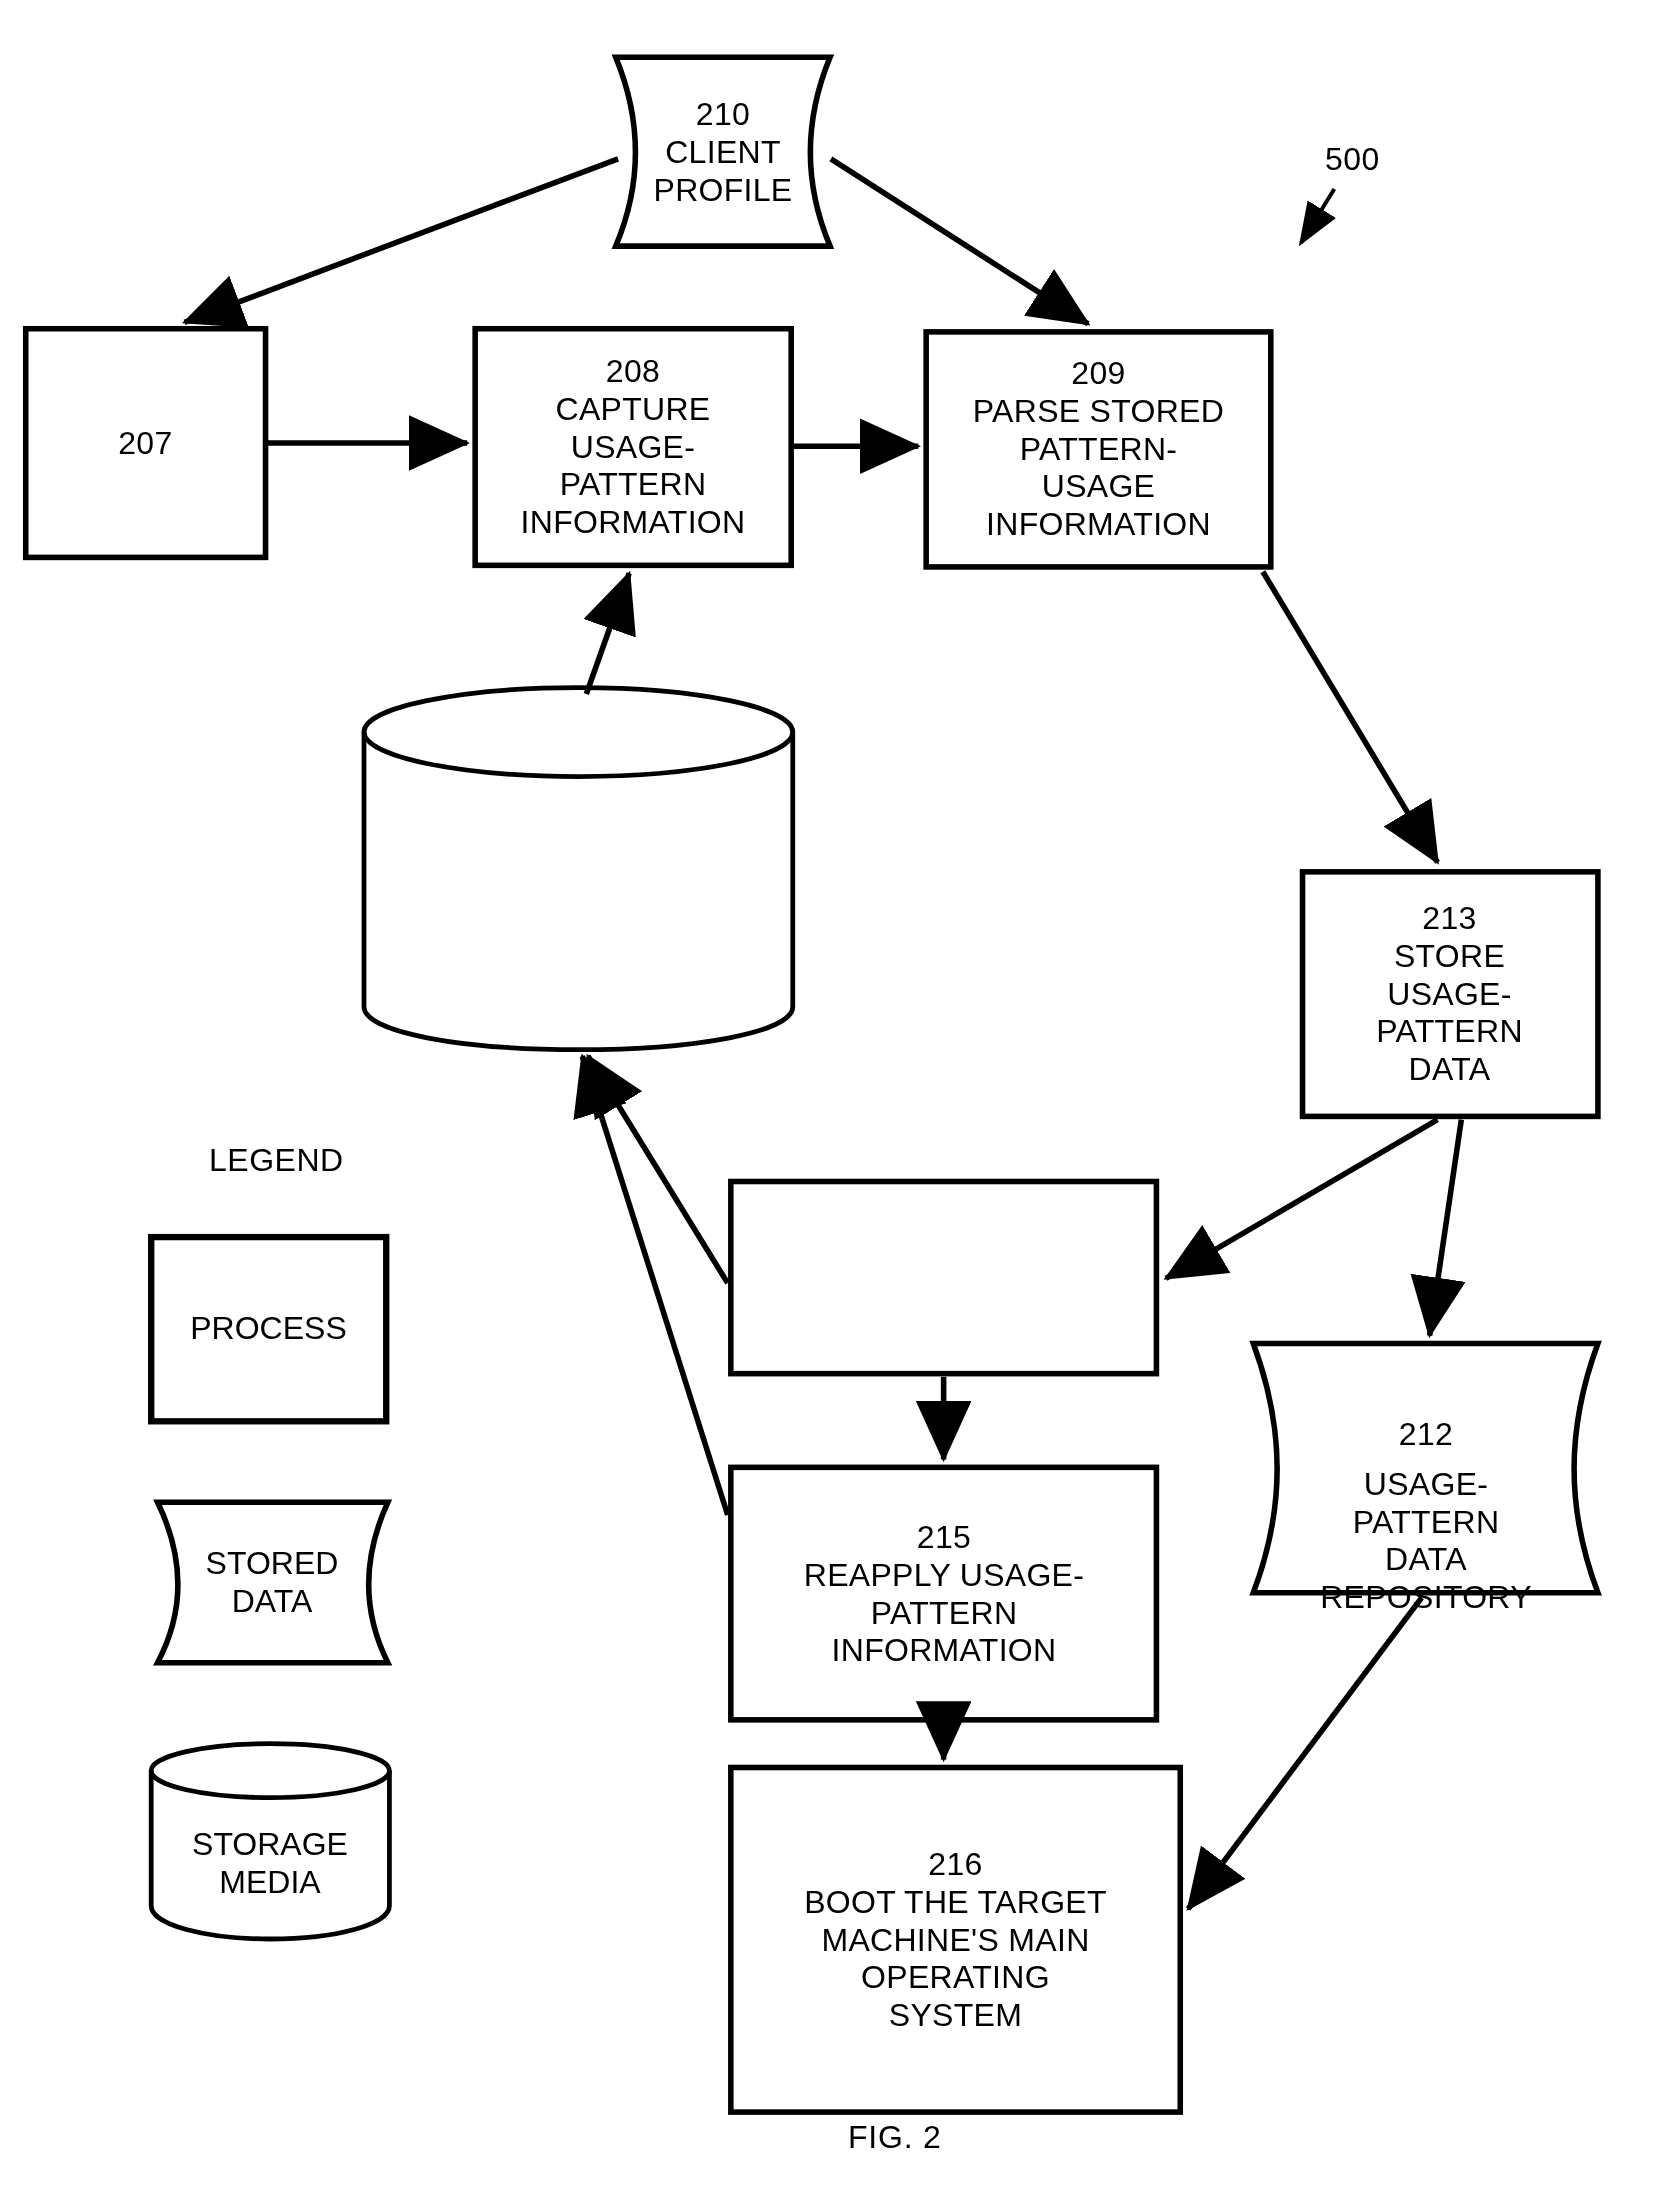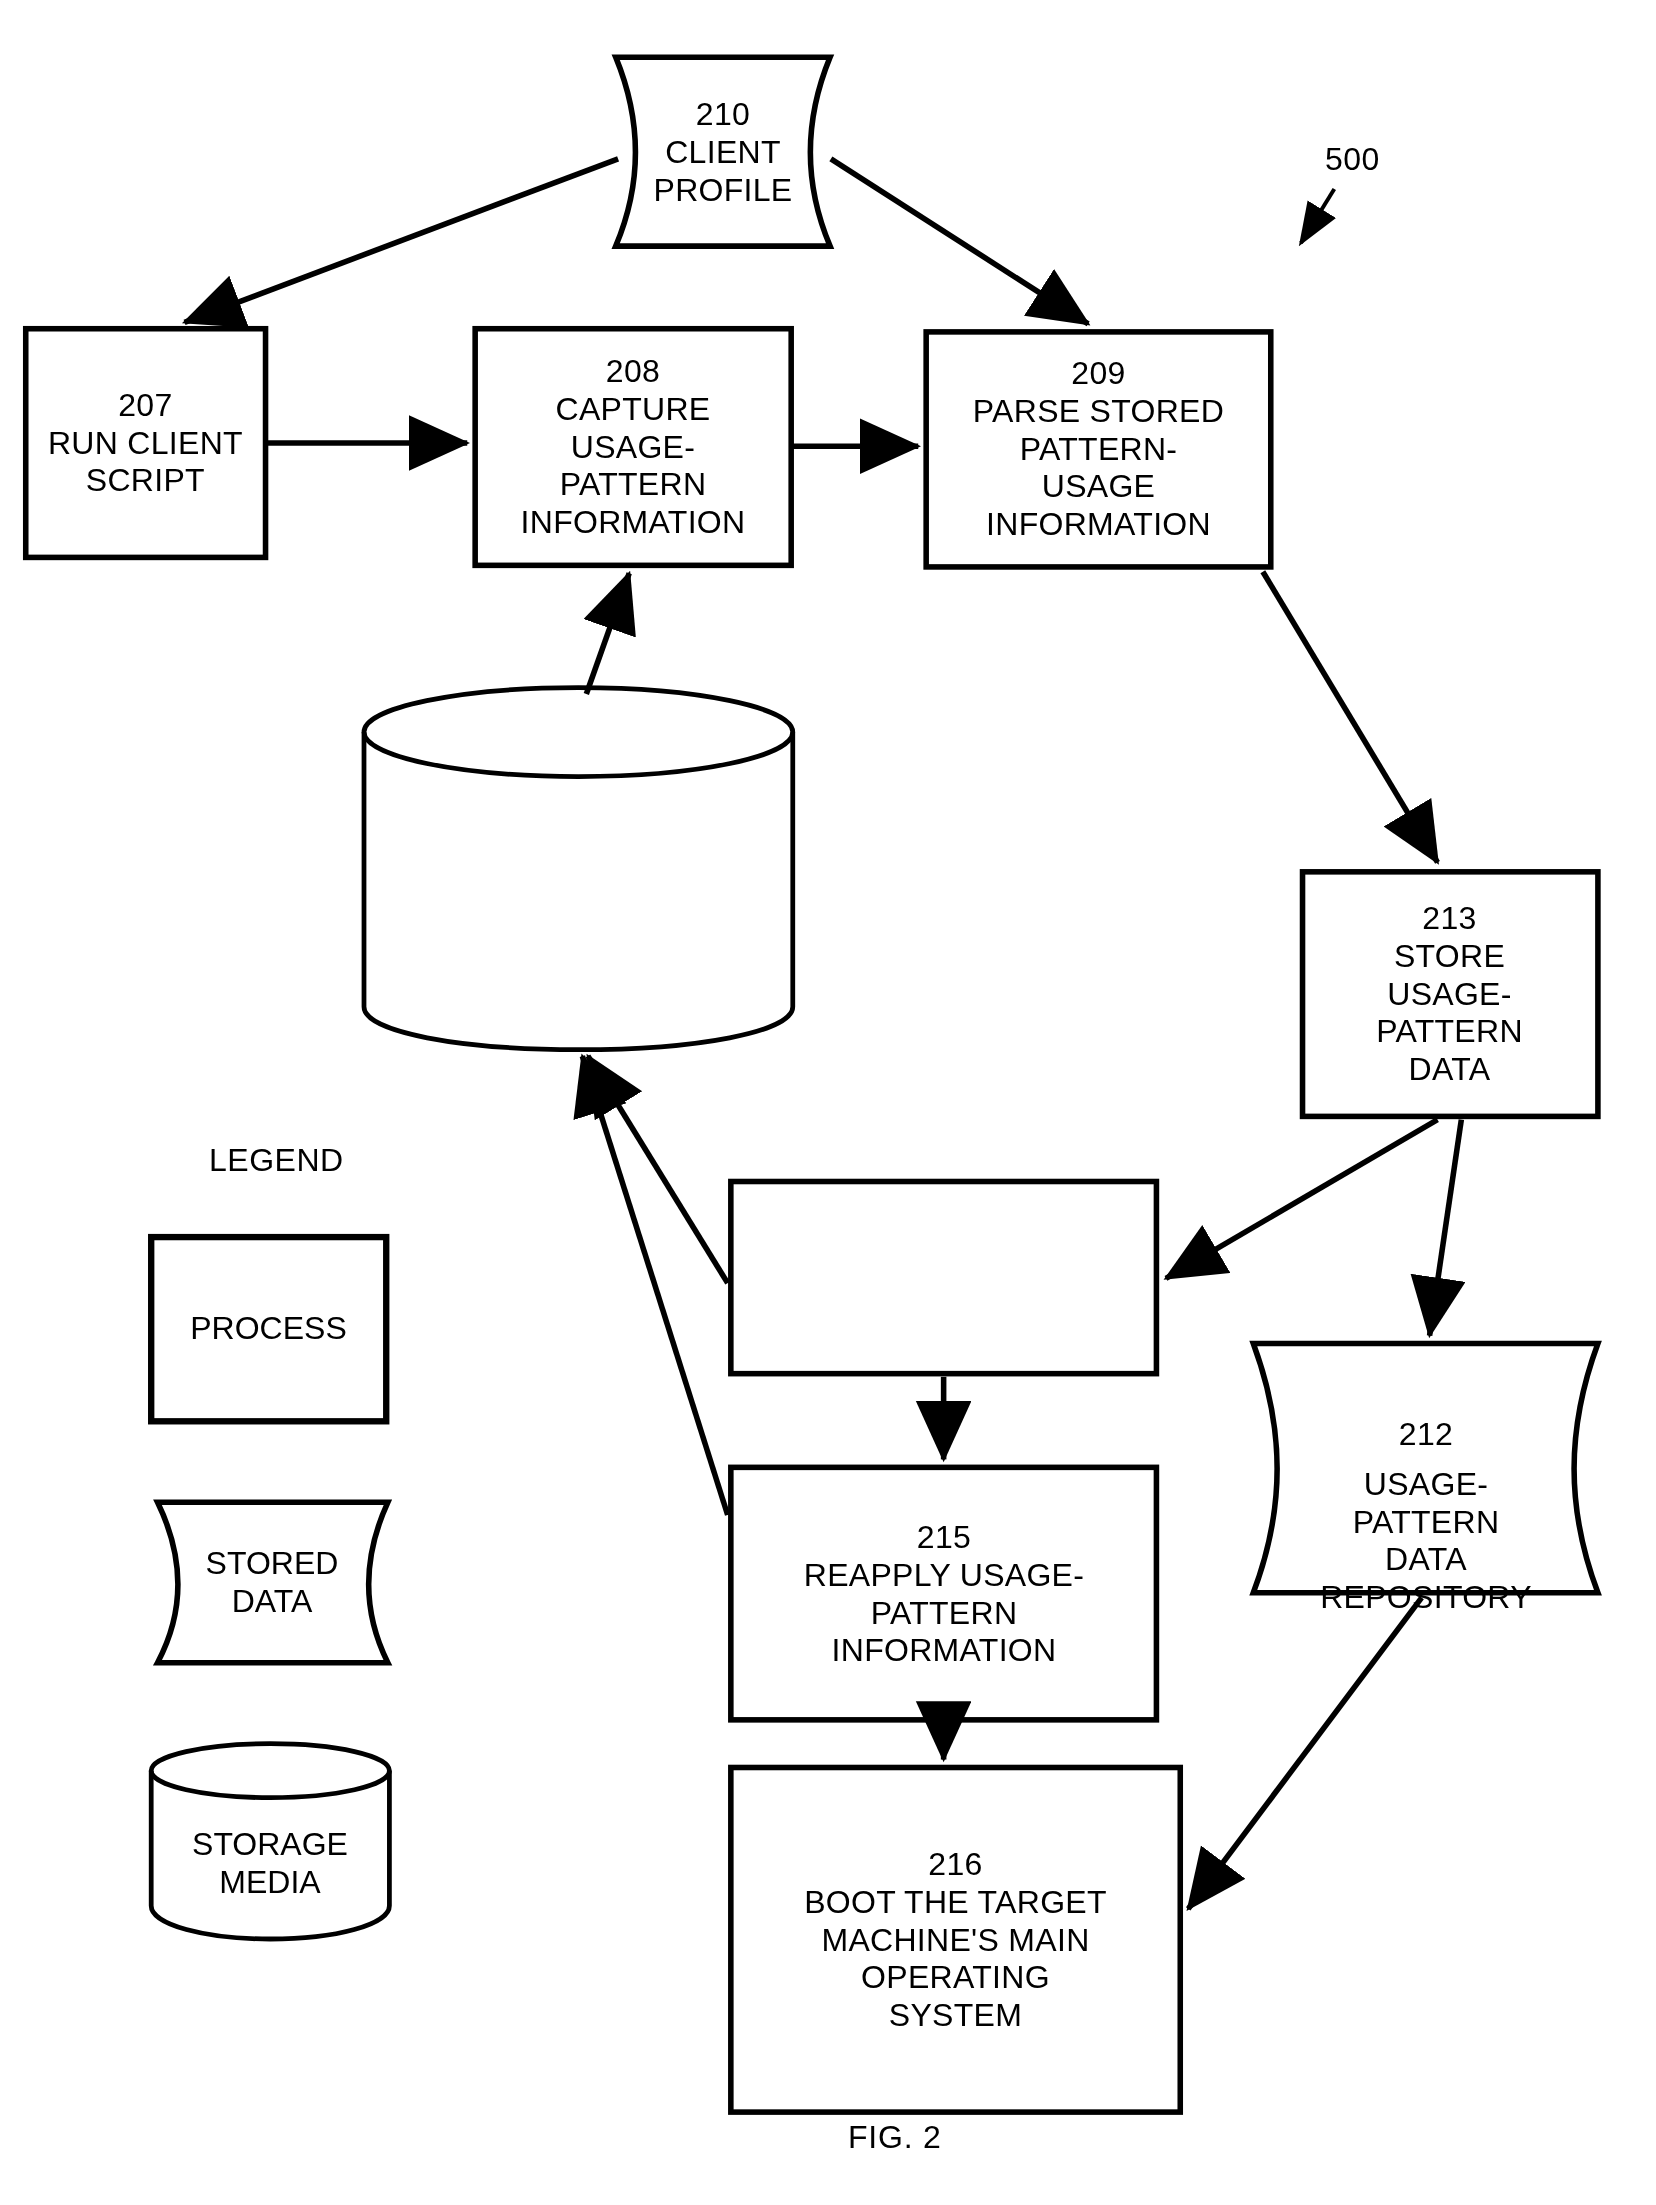--- a/index.html
+++ b/index.html
@@ -155,22 +155,20 @@
   </svg>
 
   <div class="node-text" style="left:619px; top:64px; width:208px; height:178px;">
     <span class="ref-num">210</span>
     <span class="node-label">CLIENT
 PROFILE</span>
   </div>
 
   <div class="node-text" style="left:25.4px; top:329px; width:240px; height:229px;">
     <span class="ref-num">207</span>
-    <span class="node-label">RUN CLIENT
-SCRIPT</span>
   </div>
 
   <div class="node-text" style="left:475px; top:329px; width:316px; height:237px;">
     <span class="ref-num">208</span>
     <span class="node-label">CAPTURE
 USAGE-
 PATTERN
 INFORMATION</span>
   </div>
 

